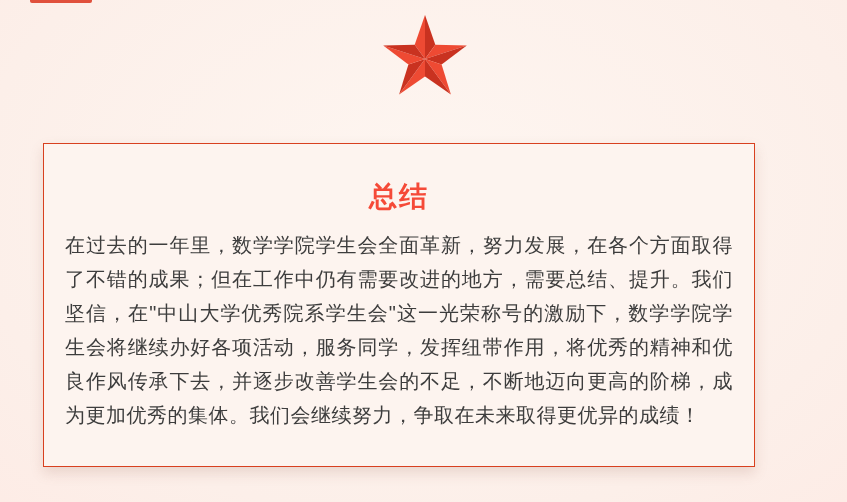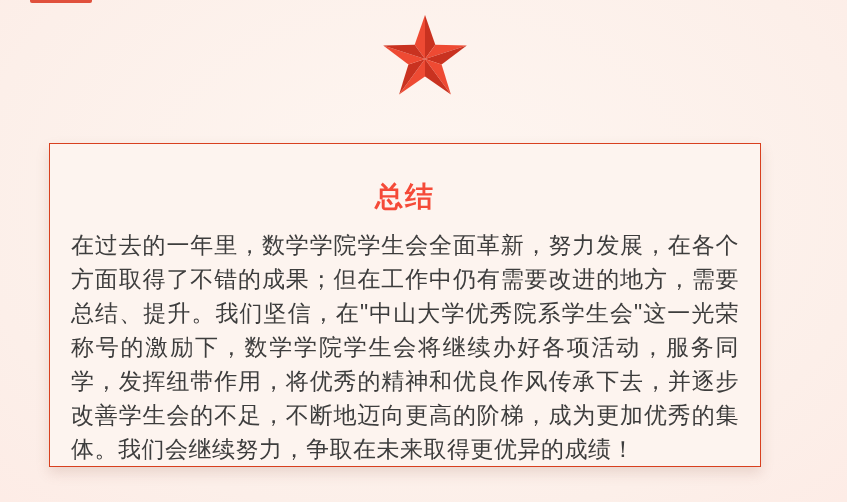--- a/index.html
+++ b/index.html
@@ -33,41 +33,41 @@
     left: 382px;
     top: 13px;
     width: 86px;
     height: 90px;
   }
   .star-wrap svg { display: block; width: 100%; height: 100%; }
 
   
   .card {
     position: absolute;
-    left: 49px;
+    left: 43px;
     top: 143px;
     width: 712px;
     height: 324px;
     box-sizing: border-box;
     border: 1.5px solid var(--card_border, #d8401f);
     background: var(--card_bg, #fdf4ef);
     box-shadow: 0 6px 12px rgba(150, 95, 75, 0.18);
     padding: 34px 21px 0 21px;
   }
   .card-title {
     margin: 0 0 12px 0;
     text-align: center;
     font-size: 28px;
     font-weight: bold;
     letter-spacing: 2px;
     color: var(--title_red, #f54a38);
   }
   .card-body {
     margin: 0;
-    font-size: 23px;
+    font-size: 20px;
     line-height: 34px;
     color: var(--body_text, #3d3d3d);
     text-align: justify;
     letter-spacing: 0.5px;
   }
 </style>
 </head>
 <body>
 
 <div class="top-dash"></div>

